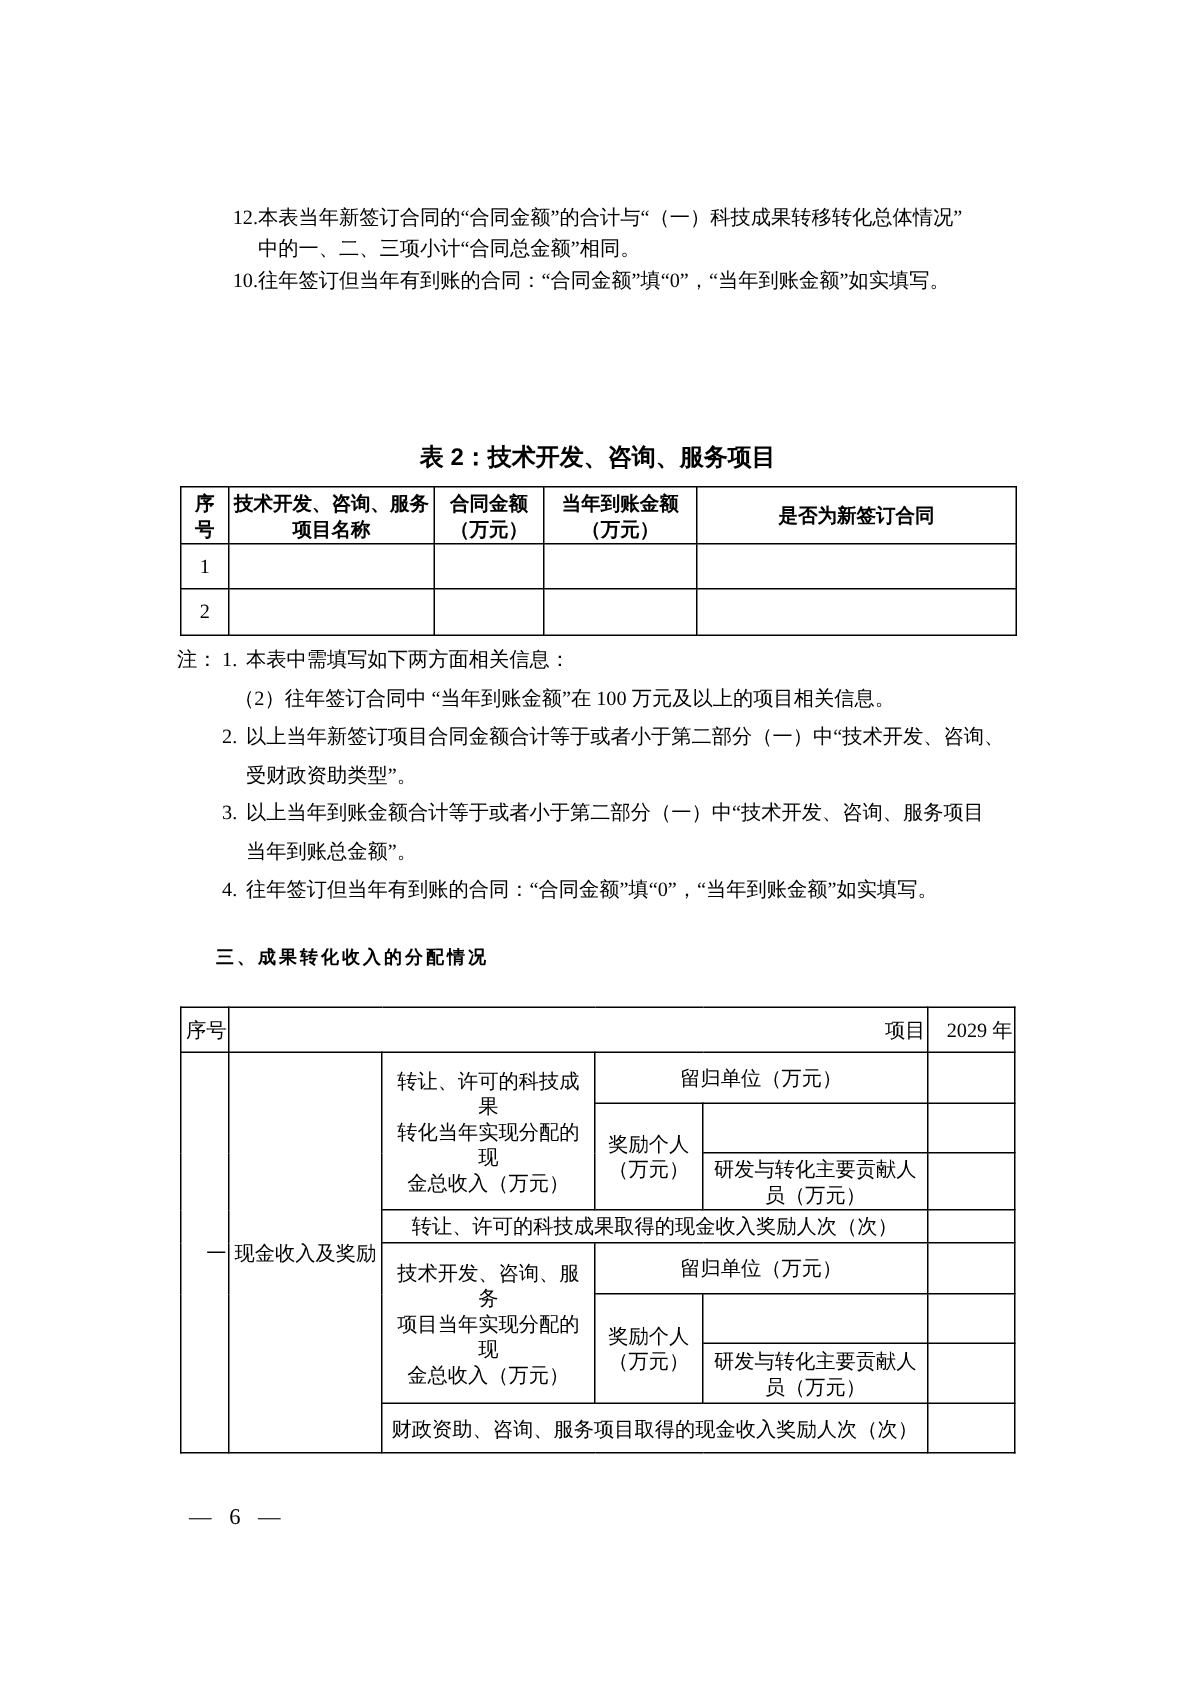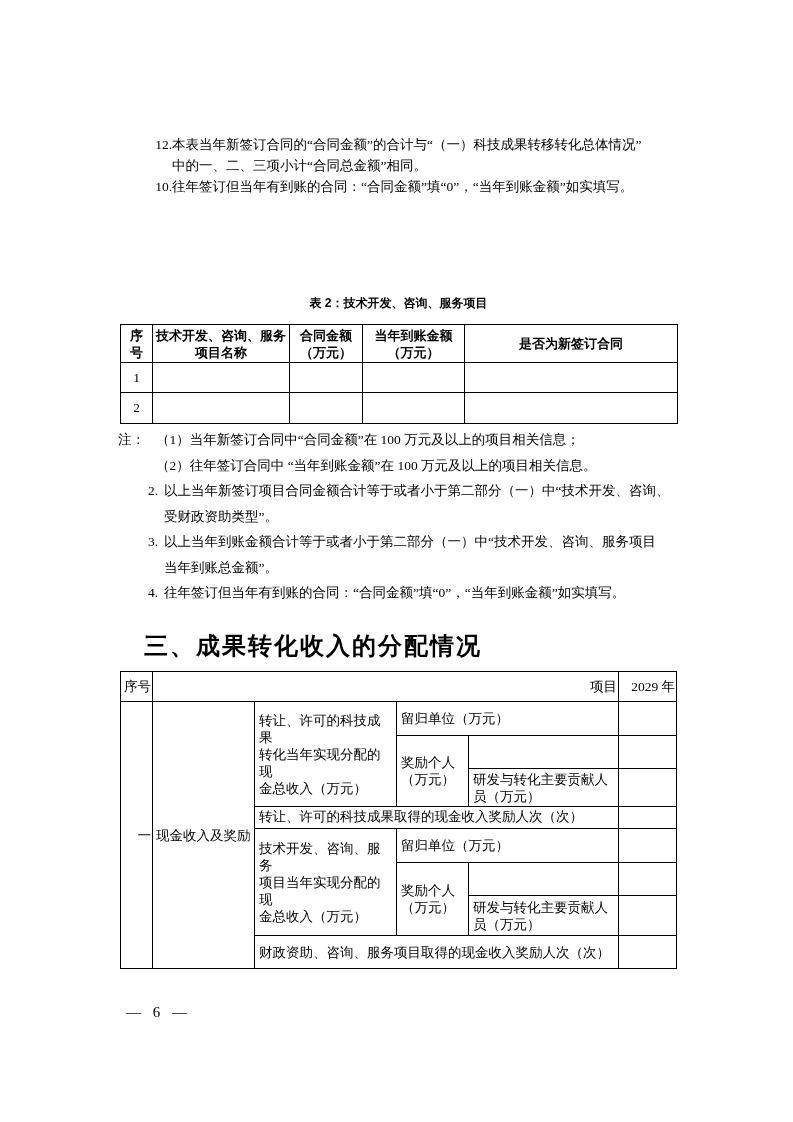--- a/index.html
+++ b/index.html
@@ -14,21 +14,21 @@
   
   .toplist { left:144px; top:135px; width:534px; font-size:13.5px; line-height:20.8px; }
   .toplist .li { padding-left:28px; text-indent:-28px; }
   .toplist .li.cont { text-indent:0; }
   .toplist .num { display:inline-block; width:28px; text-indent:0;text-align:right; }
   .toplist .txt { white-space:pre-line; }
 
   
   .t2-title {
     left:120px; top:295px; width:557px; text-align:center;
-    font-family:"Liberation Sans", sans-serif; font-weight:bold; font-size:12px;
+    font-family:"Liberation Sans", sans-serif; font-weight:bold; font-size:16px;
   }
 
   
   table { border-collapse:collapse; table-layout:fixed; position:absolute; background:#fff; }
   td, th { border:1px solid #000; vertical-align:middle; overflow:hidden; }
 
   
   .t2 { left:120px; top:324px; width:557px; }
   .t2 th {
     font-family:"Liberation Sans", sans-serif; font-weight:600; font-size:13px;
@@ -43,31 +43,31 @@
   .note-body { flex:1; }
   .note-body .li { padding-left:16px; text-indent:-16px; }
   .note-body .num { display:inline-block; width:16px; text-indent:0; }
   .note-body .txt { white-space:pre-line; }
   .note-body .sub { padding-left:8px; white-space:pre-line; }
 
   
   .s3-heading {
     left:144px; top:630px;
     font-family:"Liberation Sans", sans-serif; font-weight:bold;
-    font-size:24px; letter-spacing:2px;
+    font-size:12px; letter-spacing:2px;
   }
 
   
   .t3 { left:120px; top:671px; width:556px; }
-  .t3 td { font-size:13.5px; line-height:17px; padding:1px 4px; white-space:pre-line; }
+  .t3 td { font-size:13.5px; line-height:17px; padding:1px 4px; white-space:pre-line;text-align:center; }
   .t3 td.center { text-align:right; padding:1px 1px; }
   .t3 td.cat { padding:1px 3px; }
 
   .h30 { height:30px; } .h31 { height:31px; } .h33 { height:33px; }
-  .h34 { height:34px; } .h35 { height:22px;font-family:Liberation Mono, monospace; } .h38 { height:38px; } .h40 { height:40px; }
+  .h34 { height:34px; } .h35 { height:22px; } .h38 { height:38px; } .h40 { height:40px; }
 
   
   .footer { left:126px; top:1004px; font-size:15px; word-spacing:8px; }
 </style>
 </head>
 <body>
 
 <div class="toplist abs">
   <div class="li"><span class="num">12.</span><span class="txt">本表当年新签订合同的“合同金额”的合计与“（一）科技成果转移转化总体情况”
 中的一、二、三项小计“合同总金额”相同。</span></div>
@@ -109,21 +109,21 @@
       <td></td>
       <td></td>
       <td></td>
     </tr>
   </tbody>
 </table>
 
 <div class="notes abs">
   <div class="note-label">注：</div>
   <div class="note-body">
-    <div class="sub">（1）当年新签订合同中“合同金额”在 100 万元及以上的项目相关信息；</div>
+    <div class="li"><span class="num">1.</span><span class="txt">本表中需填写如下两方面相关信息：</span></div>
     <div class="sub">（2）往年签订合同中 “当年到账金额”在 100 万元及以上的项目相关信息。</div>
     <div class="li"><span class="num">2.</span><span class="txt">以上当年新签订项目合同金额合计等于或者小于第二部分（一）中“技术开发、咨询、
 受财政资助类型”。</span></div>
     <div class="li"><span class="num">3.</span><span class="txt">以上当年到账金额合计等于或者小于第二部分（一）中“技术开发、咨询、服务项目
 当年到账总金额”。</span></div>
     <div class="li"><span class="num">4.</span><span class="txt">往年签订但当年有到账的合同：“合同金额”填“0”，“当年到账金额”如实填写。</span></div>
   </div>
 </div>
 
 <div class="s3-heading abs">三、成果转化收入的分配情况</div>

